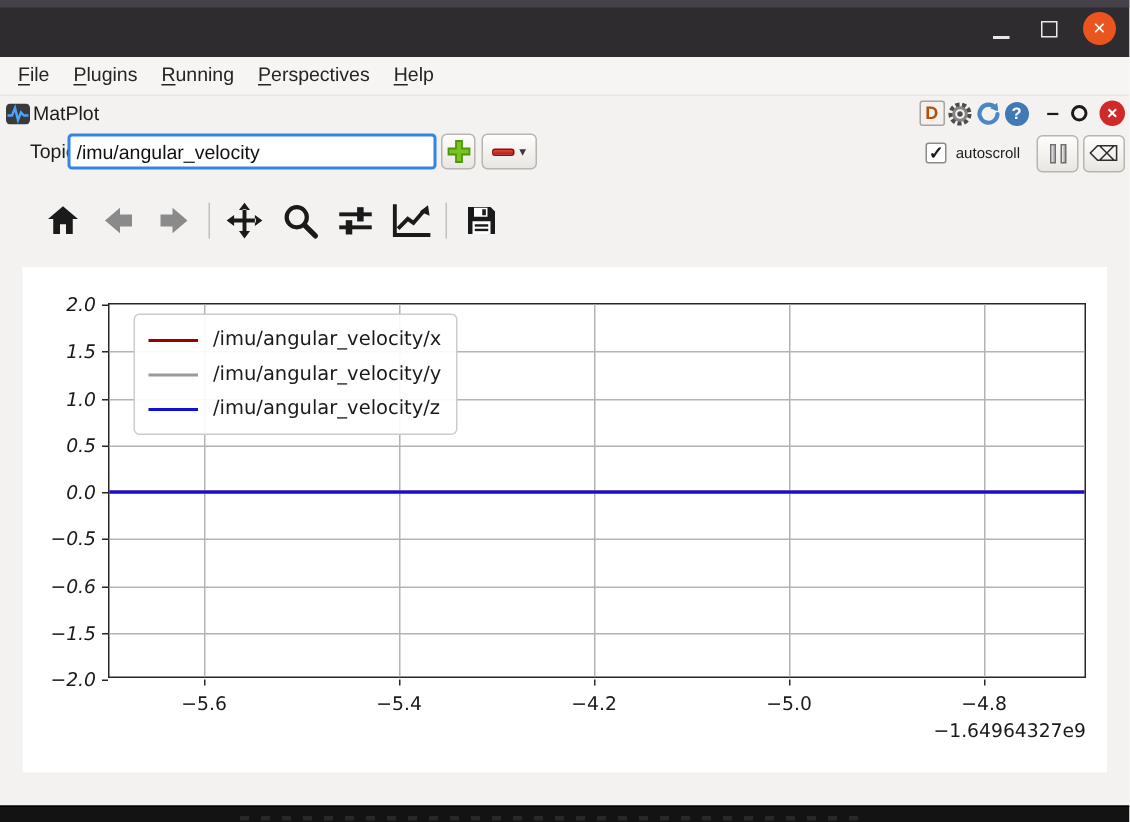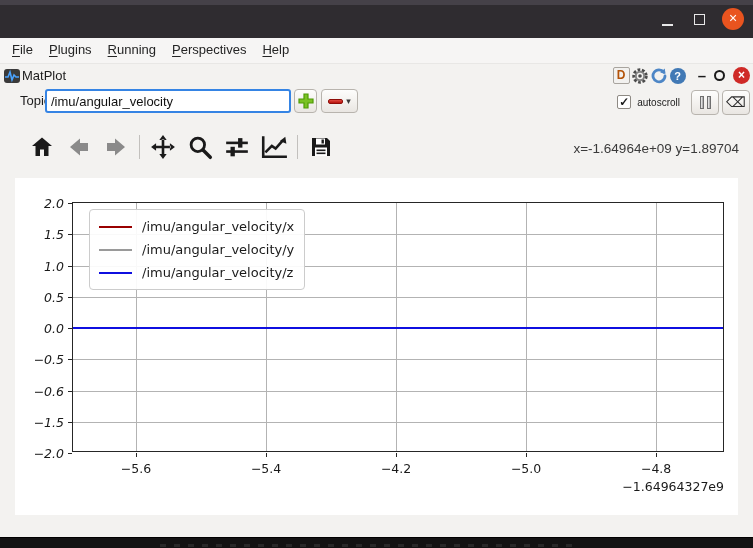--- a/index.html
+++ b/index.html
@@ -235,21 +235,20 @@
       <svg width="24" height="24" viewBox="0 0 24 24">
           <path d="M3 3 H18 L21 6 V21 H3 Z" fill="#1a1a1a"></path>
           <rect x="7" y="3.5" width="9" height="6" fill="#ffffff"></rect>
           <rect x="12.5" y="4.5" width="2.4" height="4" fill="#1a1a1a"></rect>
           <rect x="6" y="12.5" width="12" height="8.5" fill="#ffffff"></rect>
           <rect x="7.5" y="14.5" width="9" height="1.6" fill="#1a1a1a"></rect>
           <rect x="7.5" y="17.5" width="9" height="1.6" fill="#1a1a1a"></rect>
         </svg>
     </div>
   </div>
-  <div id="coords-readout">x=-1.64964e+09 y=1.89704</div>
 
   <div id="plot-widget">
     <div id="axes">
 
     <div class="grid-v" style="left: 63.0548px;"></div>
         <div class="tick-x" style="left: 63.0548px;"></div>
         <div class="xlabel" style="left: 63.0548px;">−5.6</div>
         <div class="grid-v" style="left: 193.065px;"></div>
         <div class="tick-x" style="left: 193.065px;"></div>
         <div class="xlabel" style="left: 193.065px;">−5.4</div>

